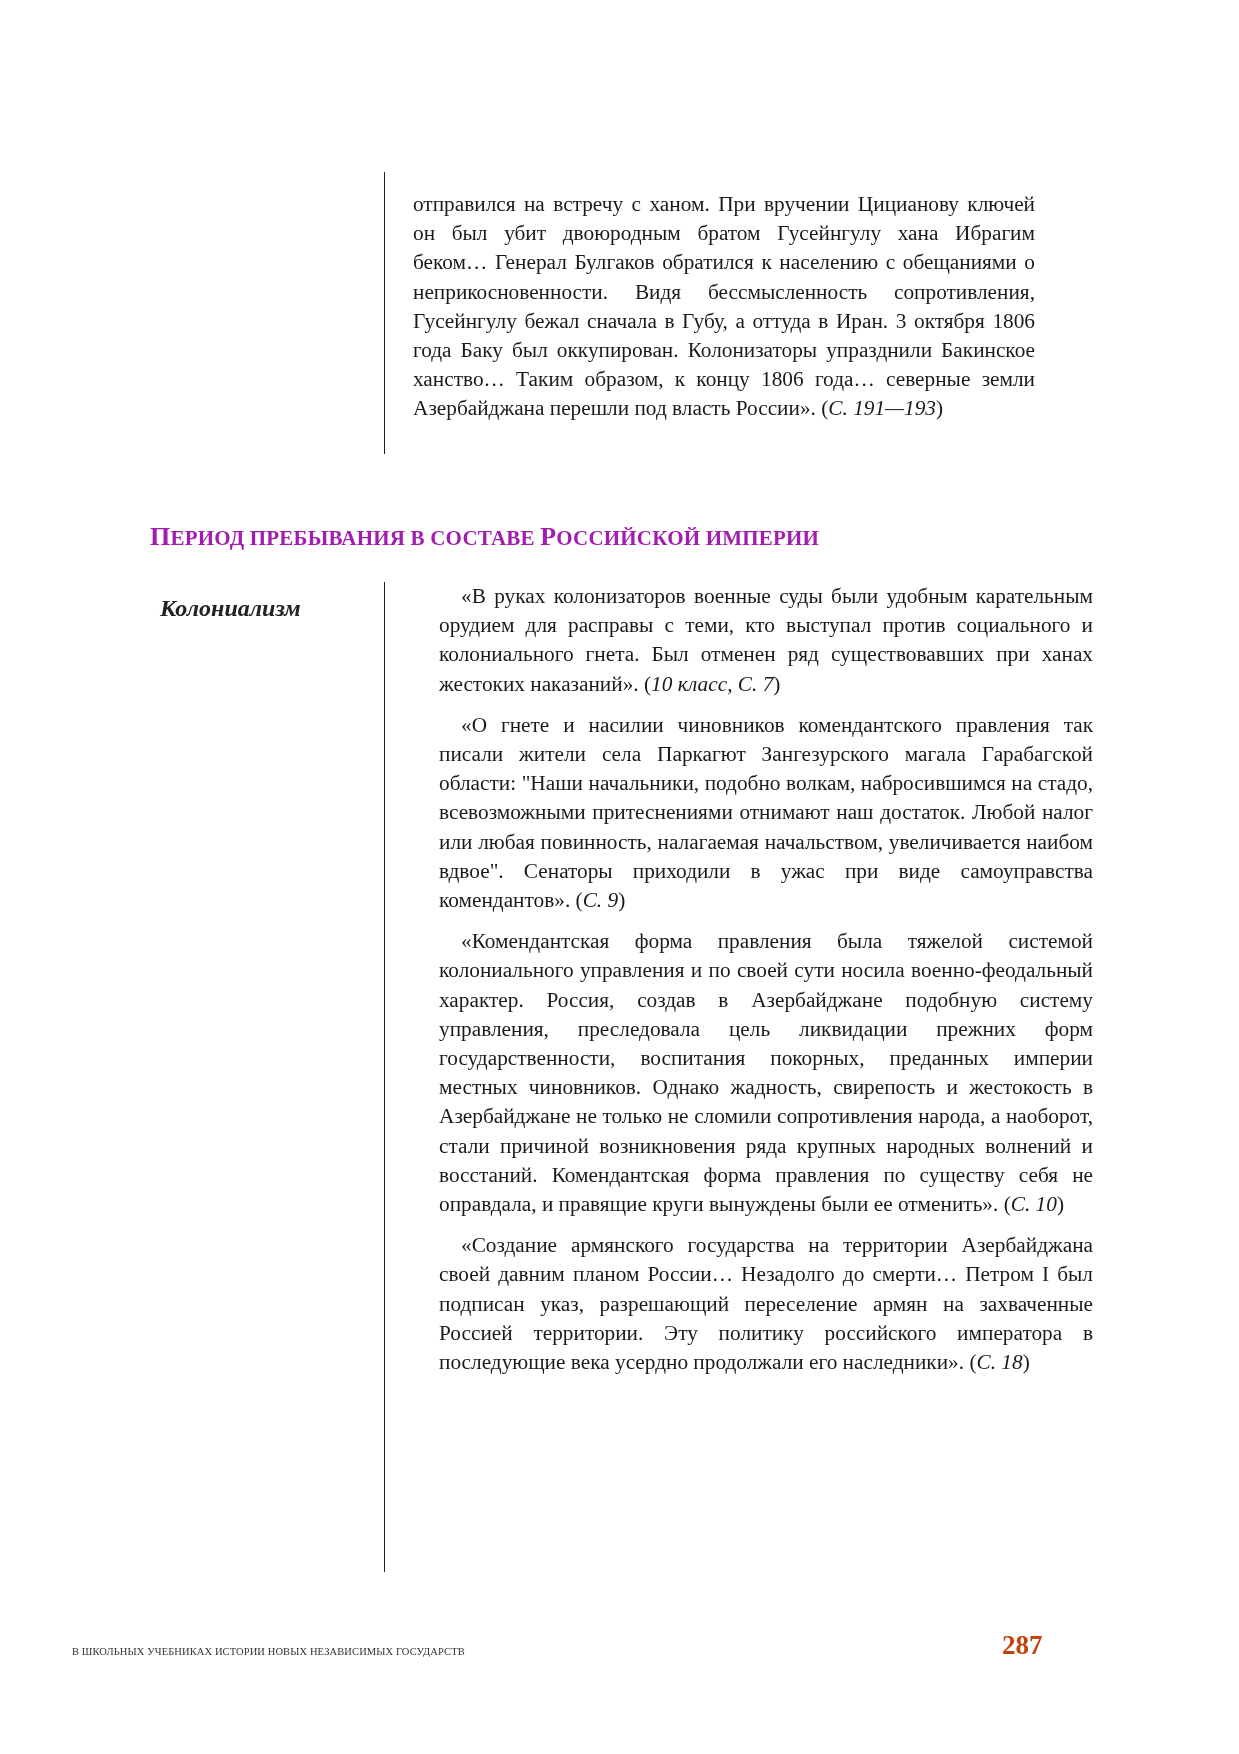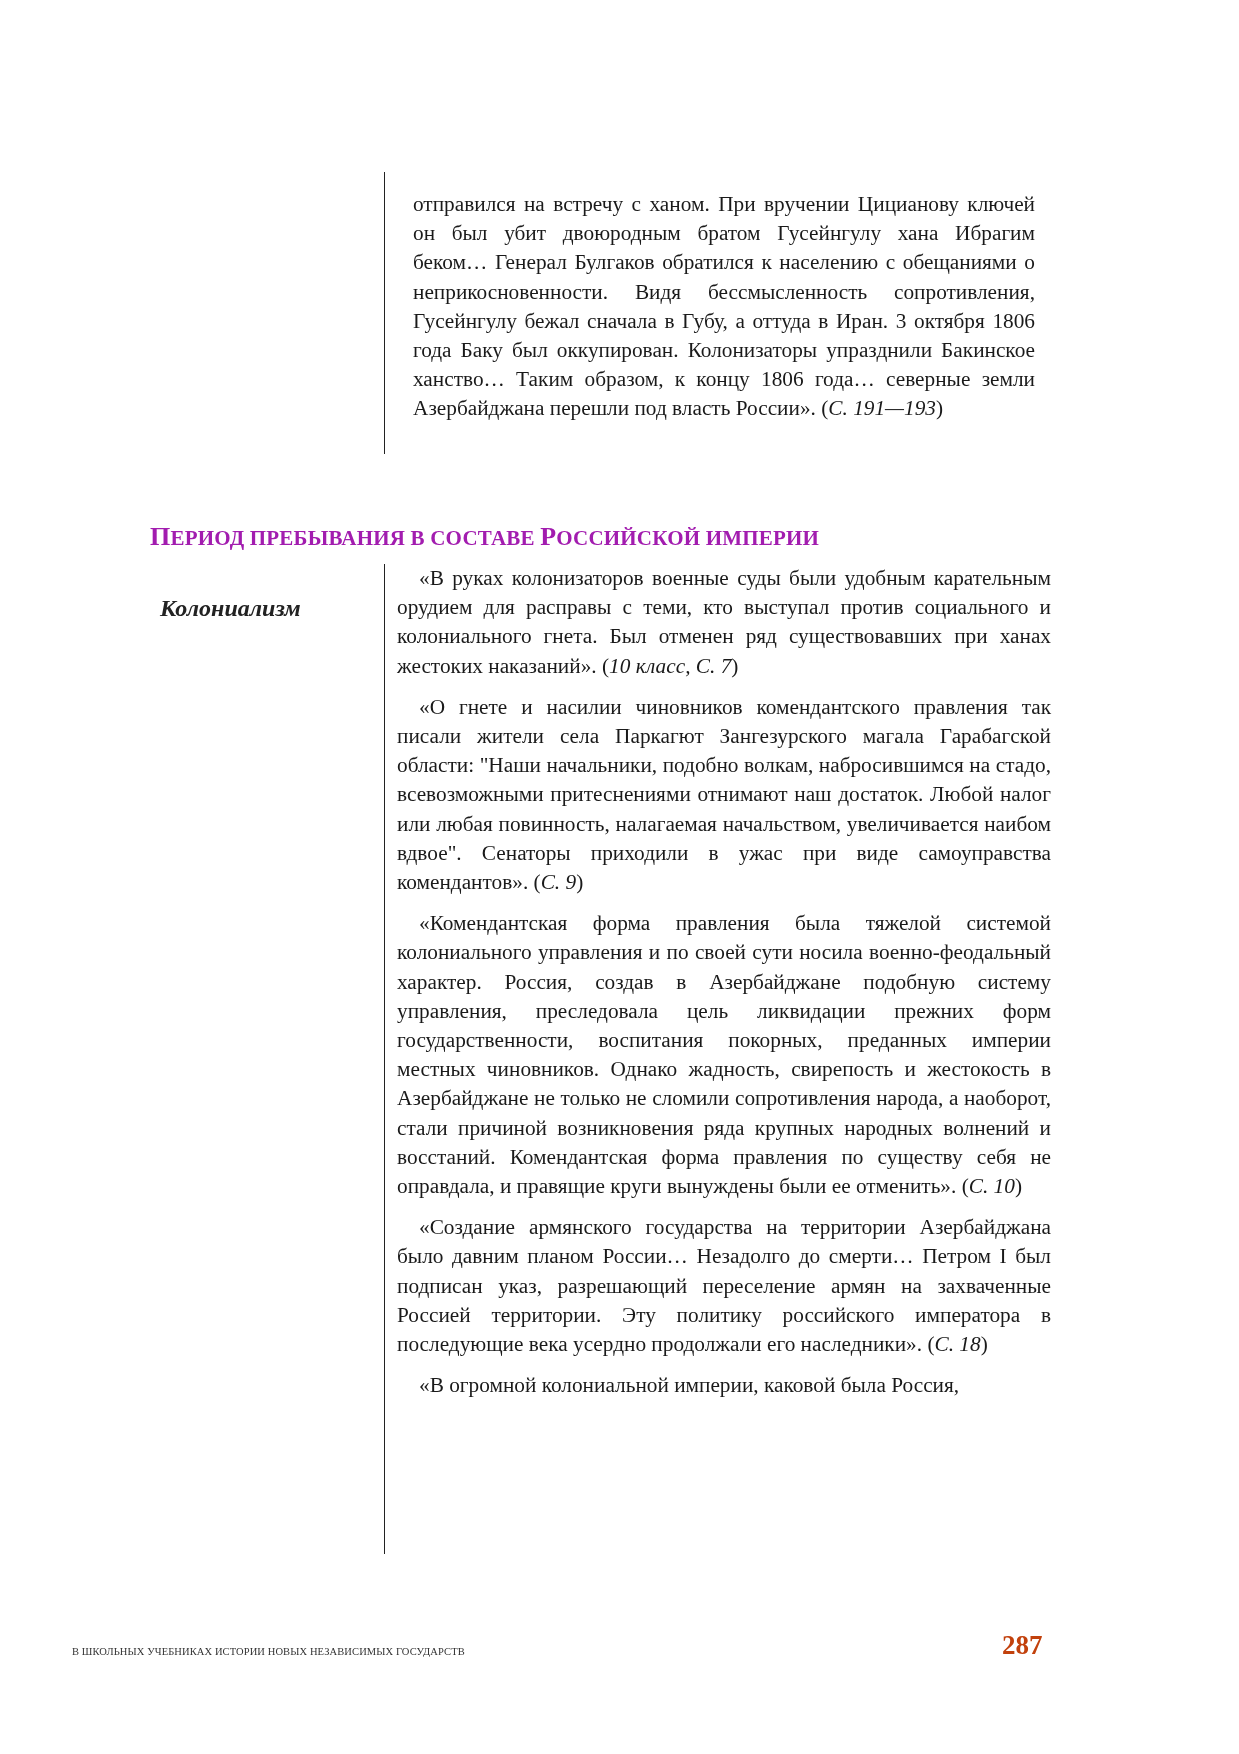--- a/index.html
+++ b/index.html
@@ -11,21 +11,21 @@
       color: #1a1a1a;
       overflow: hidden;
     }
     .block {
       position: absolute;
       left: 384px;
       width: 666px;
       border-left: 1.5px solid #222;
     }
     .block-top { top: 172px; height: 282px; }
-    .block-main { top: 564px; height: 990px; }
+    .block-main { top: 582px; height: 990px; padding-left: 42px; }
     .text-col {
       margin-left: 12px;
       width: 654px;
       font-size: 21.3px;
       line-height: 29.2px;
       text-align: justify;
       hyphens: none;
     }
     .block-top .text-col { padding-top: 2px; }
     .para {
@@ -80,19 +80,18 @@
 
 <h2 class="section-heading"><span class="cap">П</span><span>ЕРИОД ПРЕБЫВАНИЯ В СОСТАВЕ </span><span class="cap">Р</span><span>ОССИЙСКОЙ ИМПЕРИИ</span></h2>
 
 <div class="side-label">Колониализм</div>
 
 <div class="block block-main">
   <div class="text-col">
     <p class="para"><span>«В руках колонизаторов военные суды были удобным карательным орудием для расправы с теми, кто выступал против социального и колониального гнета. Был отменен ряд существовавших при ханах жестоких наказаний». (</span><span class="ref">10 класс, С. 7</span><span>)</span></p>
     <p class="para"><span>«О гнете и насилии чиновников комендантского правления так писали жители села Паркагют Зангезурского магала Гарабагской области: "Наши начальники, подобно волкам, набросившимся на стадо, всевозможными притеснениями отнимают наш достаток. Любой налог или любая повинность, налагаемая начальством, увеличивается наибом вдвое". Сенаторы приходили в ужас при виде самоуправства комендантов». (</span><span class="ref">С. 9</span><span>)</span></p>
     <p class="para"><span>«Комендантская форма правления была тяжелой системой колониального управления и по своей сути носила военно-феодальный характер. Россия, создав в Азербайджане подобную систему управления, преследовала цель ликвидации прежних форм государственности, воспитания покорных, преданных империи местных чиновников. Однако жадность, свирепость и жестокость в Азербайджане не только не сломили сопротивления народа, а наоборот, стали причиной возникновения ряда крупных народных волнений и восстаний. Комендантская форма правления по существу себя не оправдала, и правящие круги вынуждены были ее отменить». (</span><span class="ref">С. 10</span><span>)</span></p>
-    <p class="para"><span>«Создание армянского государства на территории Азербайджана было давним планом России… Незадолго до смерти… Петром I был подписан указ, разрешающий переселение армян на захваченные Россией территории. Эту политику российского императора в последующие века усердно продолжали его наследники». (</span><span class="ref">С. 18</span><span>)</span></p>
-    <p class="para" style="text-align:left;"><span>«В огромной колониальной империи, каковой была Россия,</span></p>
+    <p class="para"><span>«Создание армянского государства на территории Азербайджана своей давним планом России… Незадолго до смерти… Петром I был подписан указ, разрешающий переселение армян на захваченные Россией территории. Эту политику российского императора в последующие века усердно продолжали его наследники». (</span><span class="ref">С. 18</span><span>)</span></p>
   </div>
 </div>
 
 <div class="footer-left">В ШКОЛЬНЫХ УЧЕБНИКАХ ИСТОРИИ НОВЫХ НЕЗАВИСИМЫХ ГОСУДАРСТВ</div>
 <div class="page-number">287</div>
 
 </body></html>

